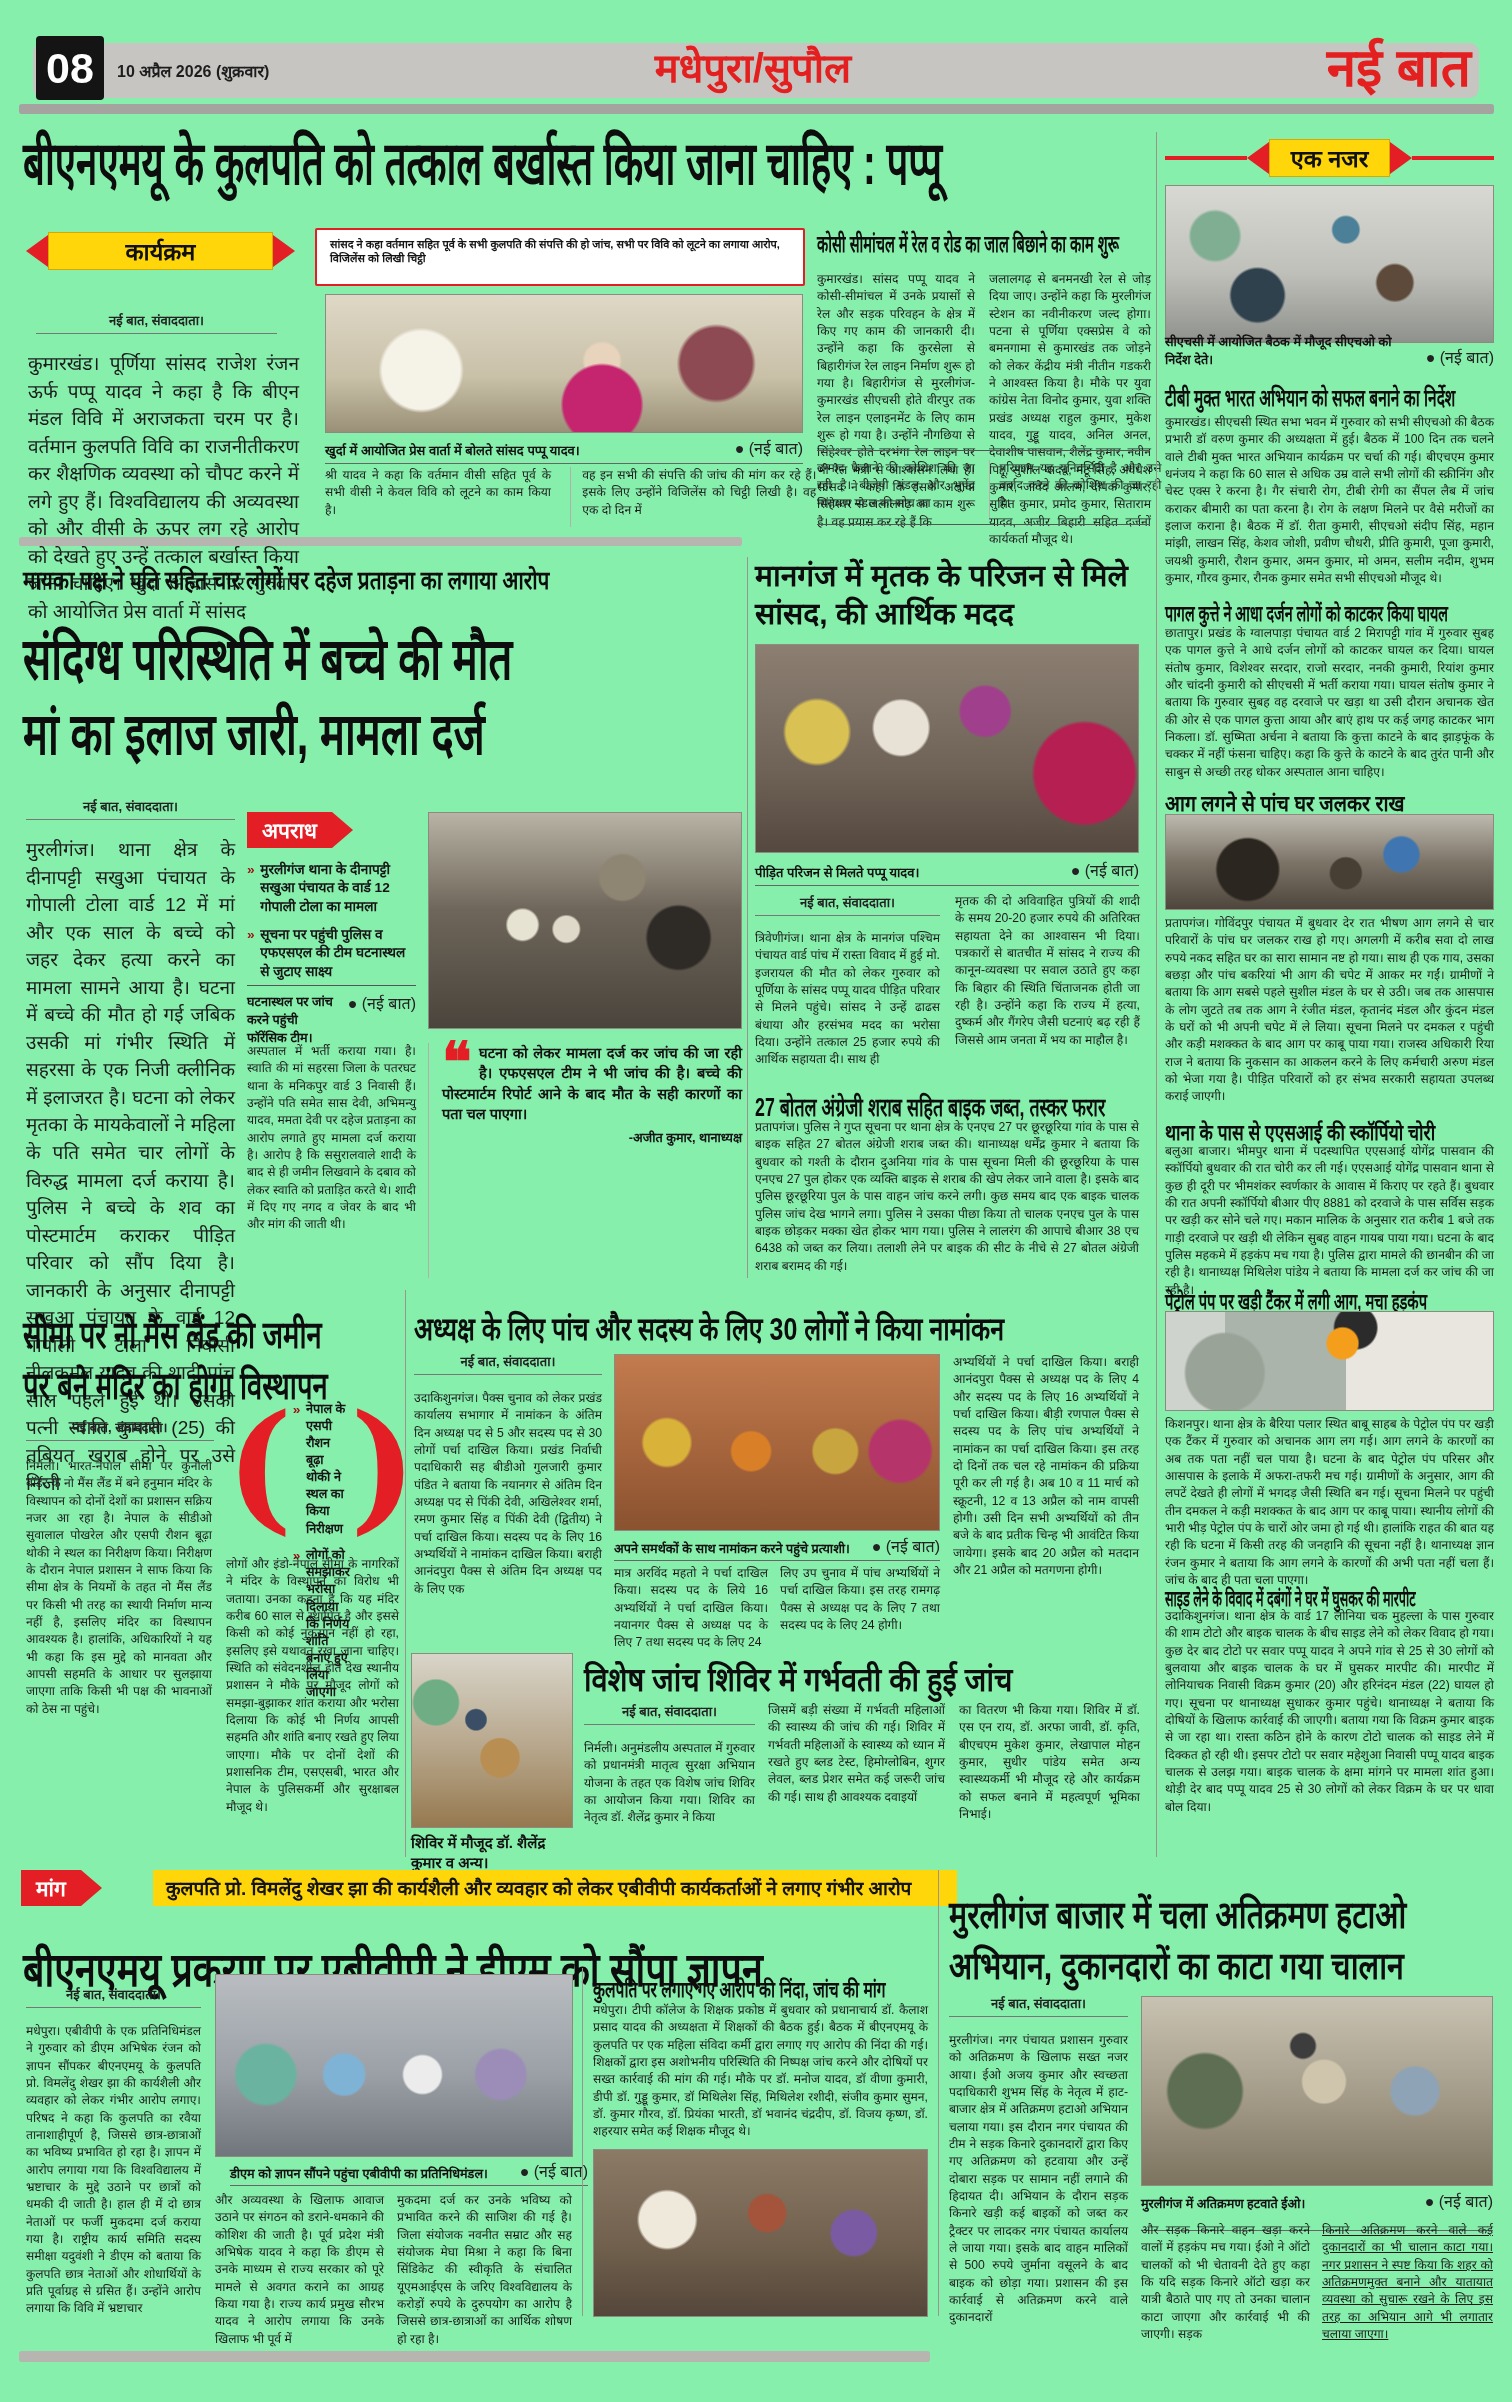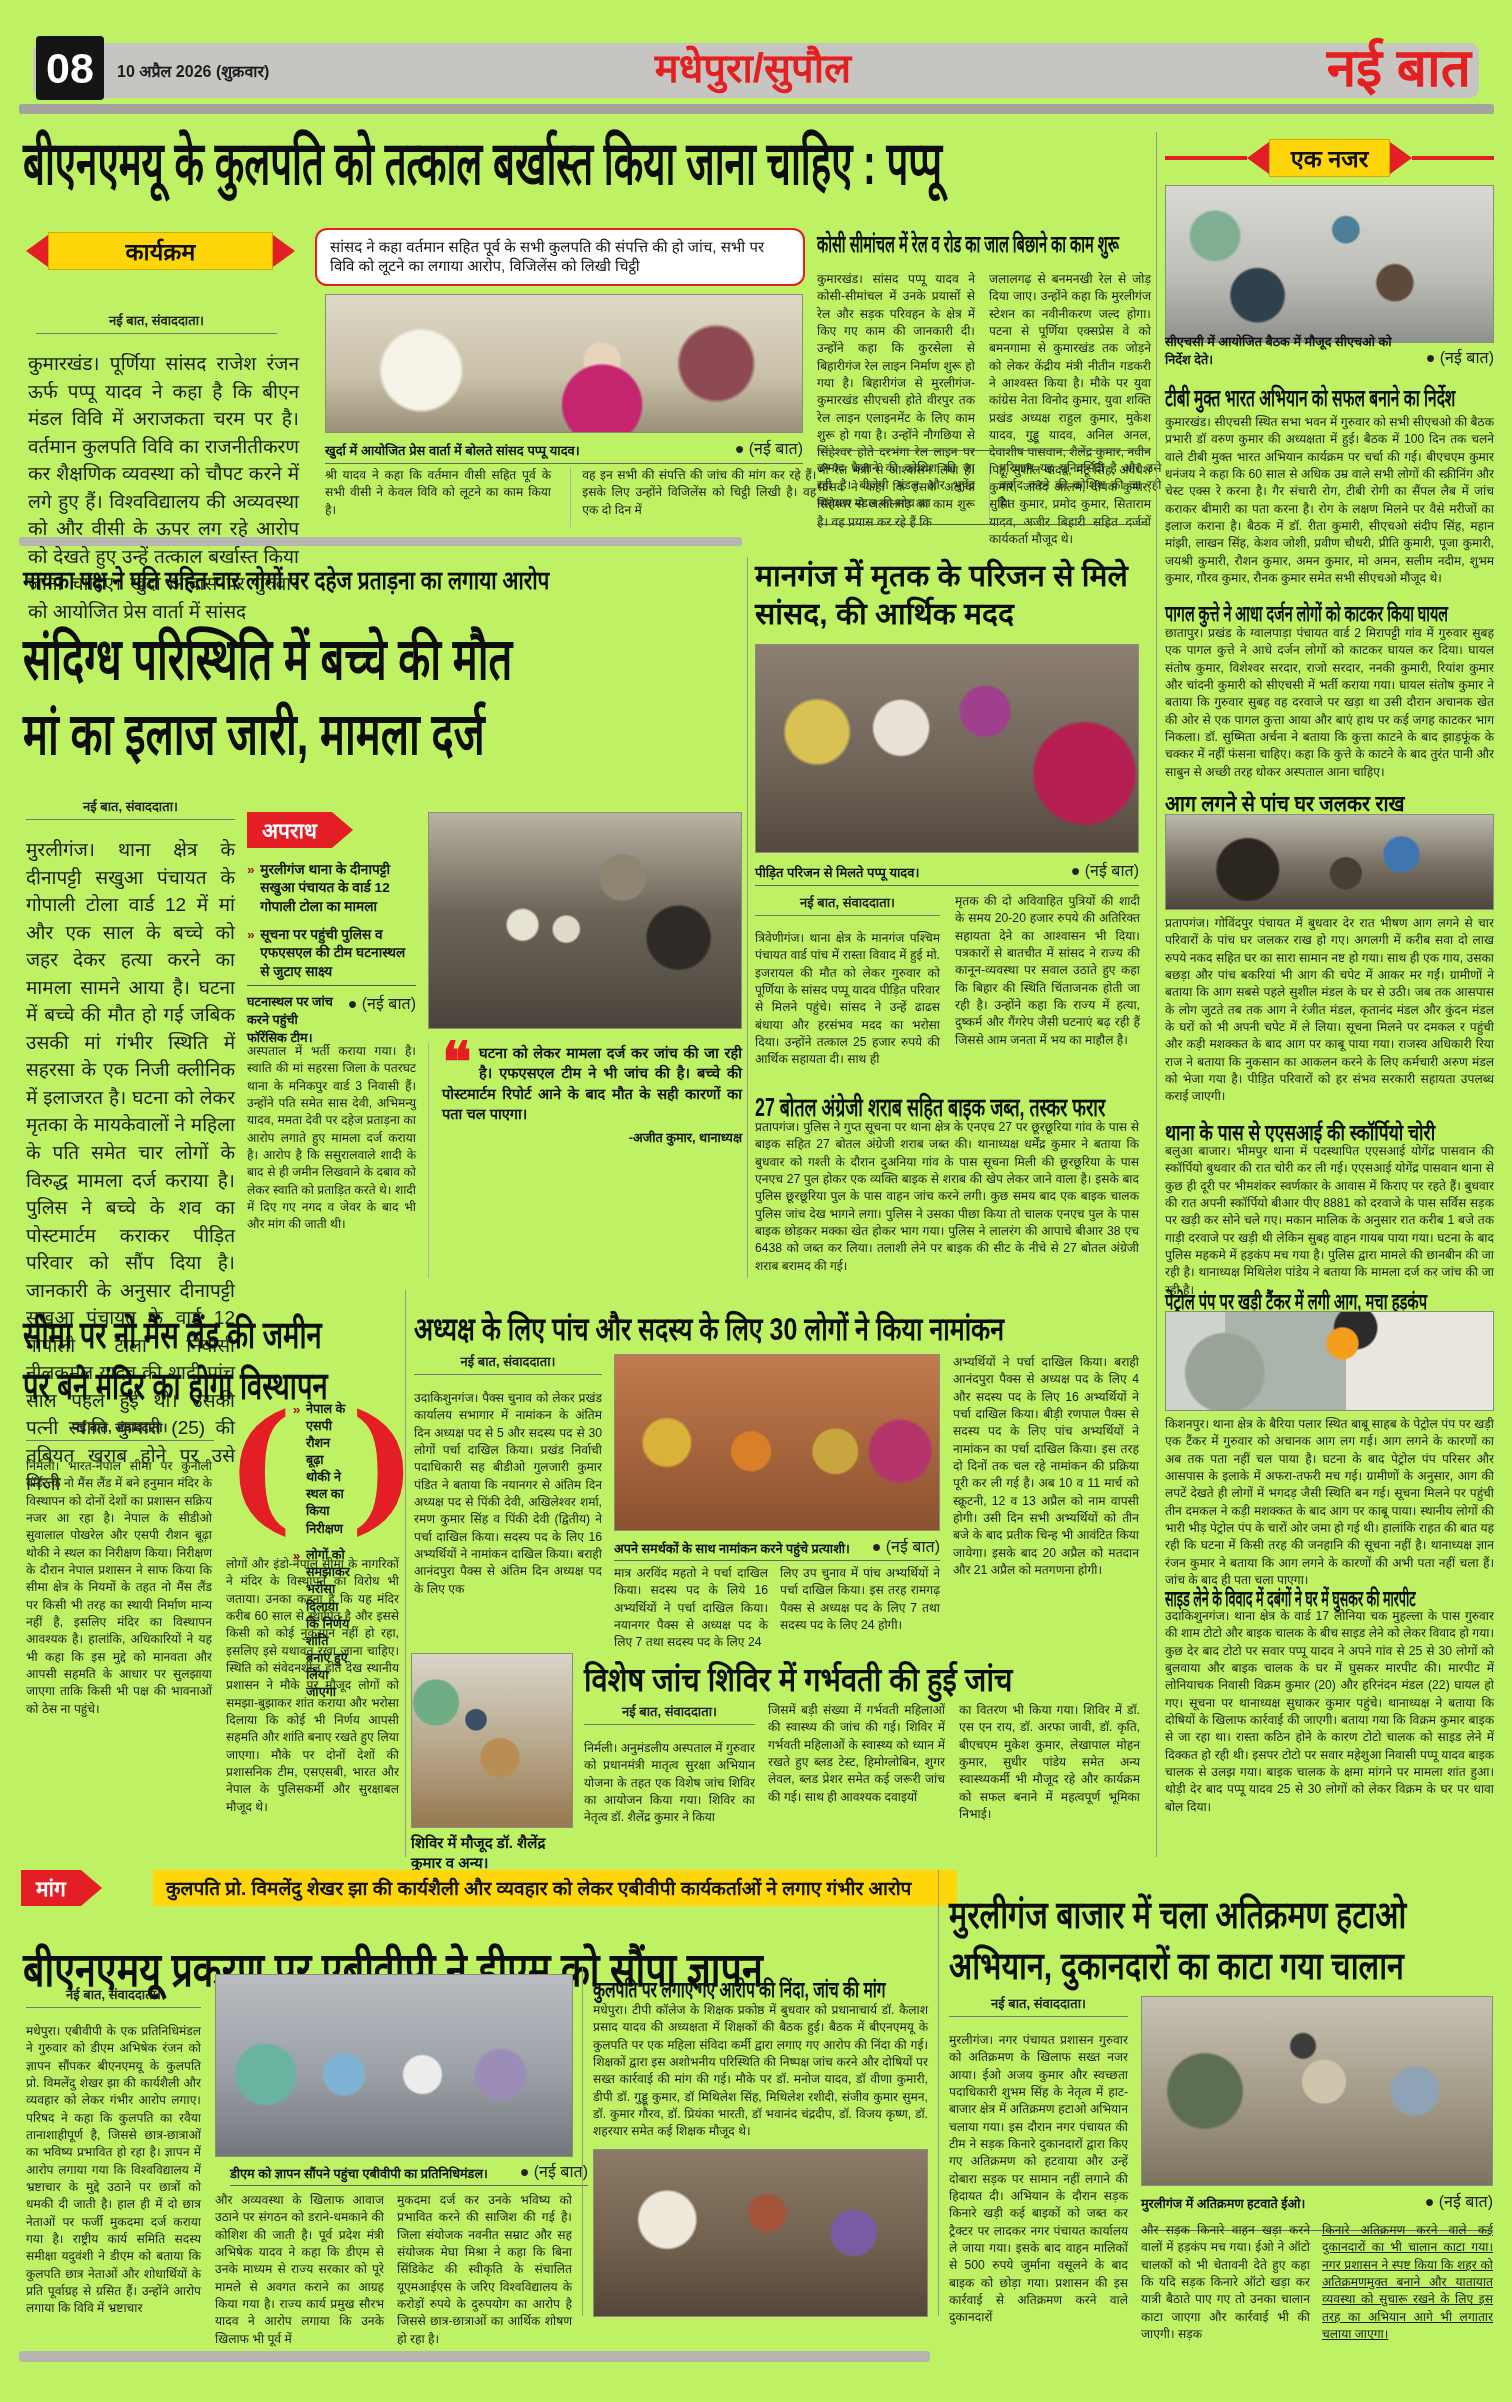--- a/index.html
+++ b/index.html
@@ -1,16 +1,16 @@
 <!DOCTYPE html>
 <html style="font-size:15px"><head>
 <meta charset="utf-8">
 <style>
   html,body{margin:0;padding:0;background:#e9e7e2;}
-  .page{position:relative;width:1512px;height:2402px;background:#bef264;margin:0 auto;
+  .page{position:relative;width:1512px;height:2402px;background:#86efac;margin:0 auto;
         font-family:"Liberation Sans",sans-serif;color:#141414;overflow:hidden;}
   .abs{position:absolute;}
   .hl{font-weight:900;color:#0d0d0d;line-height:1.05;}
   .cond{white-space:nowrap;transform-origin:0 50%;}
   .body-text{font-size:19px;line-height:1.45;text-align:justify;color:#1b1b1b;}
   .small-text{font-size:12.2px;line-height:1.42;text-align:justify;color:#1b1b1b;}
   .byline{font-size:13px;font-weight:700;text-align:center;color:#222;
           padding-bottom:3.8px;border-bottom:1.4px solid #777;}
   .cap{display:flex;justify-content:space-between;align-items:flex-end;
        font-weight:700;font-size:13px;color:#111;}
@@ -26,22 +26,22 @@
   .tri-r{width:0;height:0;border-top:16px solid transparent;border-bottom:16px solid transparent;border-left:22.6px solid #e31e24;}
   .ribbon .yel{background:#ffd60a;border:0.9px solid #d7a900;padding:1.9px 21px;font-size:23.5px;font-weight:900;color:#101010;}
   
   .redflag{display:flex;align-items:center;height:36px;}
   .redflag .lbl{background:#e31e24;color:#fff;font-size:21px;font-weight:900;padding:1.9px 15px;height:32px;display:flex;align-items:center;}
   .redflag .tip{width:0;height:0;border-top:18px solid transparent;border-bottom:18px solid transparent;border-left:21px solid #e31e24;}
   .kicker-yel{background:#ffd60a;display:flex;align-items:center;padding:0 13px;font-weight:900;}
   .bullets{list-style:none;margin:0;padding:0;}
   .bullets li{display:flex;gap:5.6px;font-size:13.7px;font-weight:700;line-height:1.35;margin-bottom:9.4px;color:#151515;}
   .bullets .mk{color:#a11117;font-weight:900;}
-  .hi-box{border:2.8px solid #e31e24;border-radius:12px;background:#fff;
-          font-size:15px;font-weight:400;line-height:1.3;color:#151515;padding:6.6px 13px;box-sizing:border-box;}
+  .hi-box{border:2.8px solid #e31e24;border-radius:2px;background:#fff;
+          font-size:11px;font-weight:700;line-height:1.3;color:#151515;padding:6.6px 13px;box-sizing:border-box;}
   .pull-quote{font-size:14.6px;font-weight:700;line-height:1.4;color:#131313;text-align:justify;}
   .q-mark{float:left;font-size:55px;line-height:38px;color:#e31e24;font-weight:900;margin-right:7.5px;font-family:"DejaVu Serif",serif;}
   .q-attr{text-align:right;font-size:12.7px;font-weight:700;margin-top:5.6px;}
   .brk{color:#e31e24;font-weight:700;font-family:"DejaVu Serif",serif;}
 </style>
 </head>
 <body>
 
 <div class="page">
 

